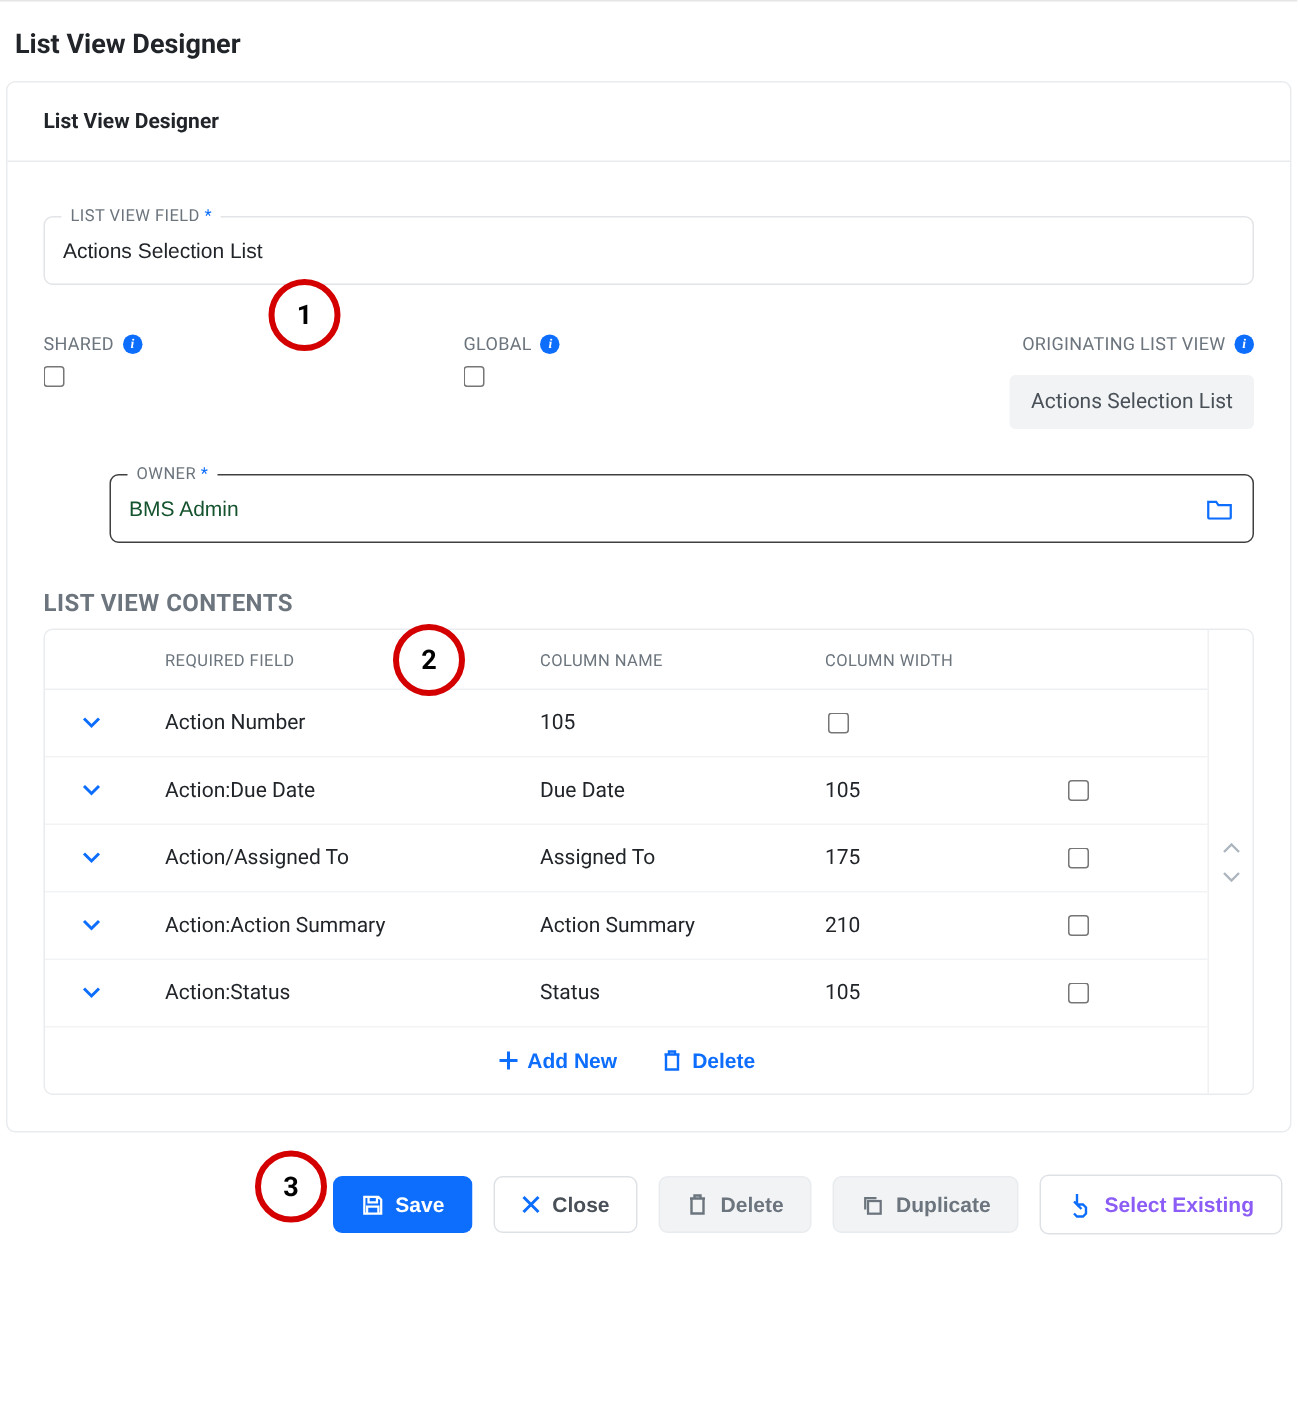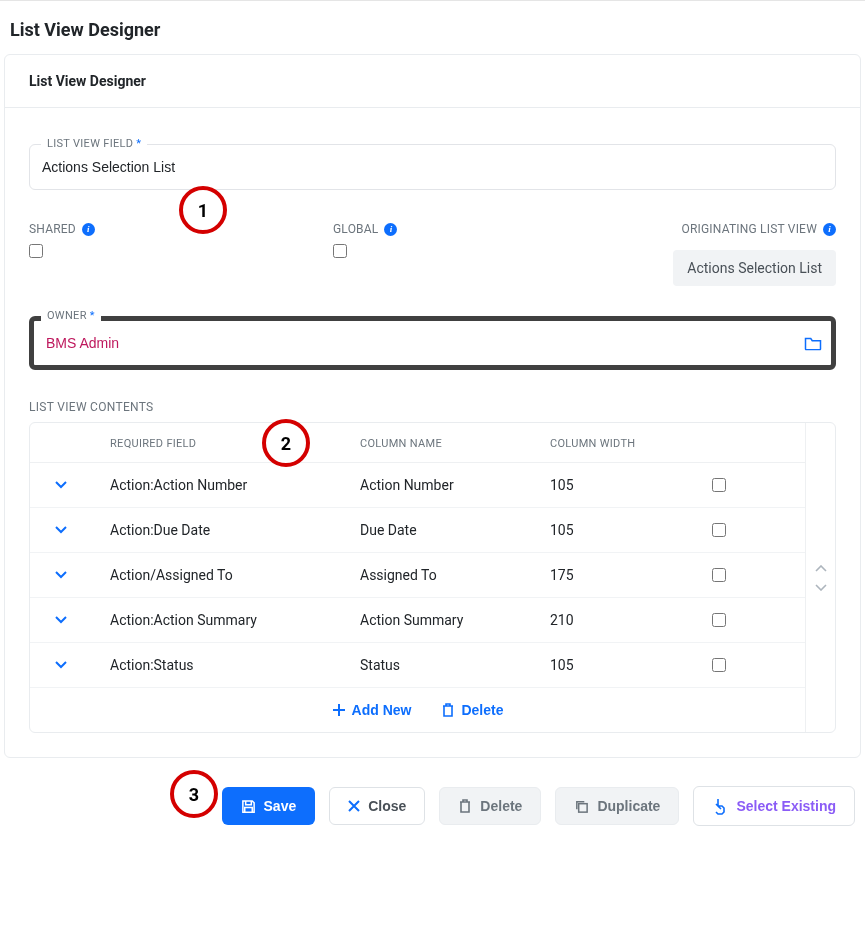--- a/index.html
+++ b/index.html
@@ -6,34 +6,34 @@
 body { font-family: -apple-system, BlinkMacSystemFont, "Segoe UI", Roboto, Arial, sans-serif; font-size: 14px; color: #212529; background: #fff; width: 865px; }
 .top-bar { border-top: 1px solid #e5e5e5; padding: 18px 10px 14px 10px; }
 .top-bar h1 { font-size: 18px; font-weight: 700; }
 .card { border: 1px solid #e9ecef; border-radius: 6px; margin: 0 4px; }
 .card-header { padding: 18px 24px; border-bottom: 1px solid #e9ecef; font-weight: 700; font-size: 14px; }
 .card-body { padding: 36px 24px 24px 24px; }
 .form-group { position: relative; margin-bottom: 28px; }
 .floating-label { position: absolute; top: -7px; left: 12px; background: #fff; padding: 0 6px; font-size: 11px; color: #6c757d; letter-spacing: 0.3px; }
 .req { color: #0d6efd; }
 .input { width: 100%; border: 1px solid #e2e4e8; border-radius: 6px; padding: 14px 12px; font-size: 14px; color: #212529; }
-.row-flags { display: flex; gap: 24px; padding: 4px 0 10px 0; margin-bottom: 20px; position: relative; margin-top: 27px; }
+.row-flags { display: flex; padding: 4px 0 10px 0; margin-bottom: 20px; position: relative; margin-top: 27px; }
 .flag-col { display: flex; flex-direction: column; gap: 8px; }
 .flag-col.shared { flex: 0 0 280px; }
 .flag-col.global { flex: 0 0 260px; }
 .flag-col.orig { flex: 1; text-align: right; }
 .flag-label { font-size: 12px; color: #6c757d; display: inline-flex; align-items: center; gap: 6px; letter-spacing: 0.2px; }
 .info-icon { width: 13px; height: 13px; border-radius: 50%; background: #0d6efd; color: #fff; display: inline-flex; align-items: center; justify-content: center; font-size: 9px; font-weight: 700; font-style: italic; font-family: Georgia, serif; }
 .checkbox { width: 14px; height: 14px; }
 .orig-box { background: #f1f3f5; border-radius: 4px; padding: 10px 14px; display: inline-block; color: #495057; font-size: 14px; }
 .orig-row { display:flex; justify-content:flex-end; align-items:flex-end; gap:6px; margin-bottom:6px; }
-.owner-wrap { position: relative; }
-.owner-input { width: 100%; border: 5px solid #404040; border-radius: 6px; padding: 14px 44px 14px 12px; font-size: 14px; color: #be185d; }
+.owner-wrap { position: relative; margin-left: 44px; }
+.owner-input { width: 100%; border: 1px solid #404040; border-radius: 6px; padding: 14px 44px 14px 12px; font-size: 14px; color: #14532d; }
 .folder-icon { position: absolute; right: 14px; top: 50%; transform: translateY(-50%); color: #0d6efd; cursor: pointer; }
-.section-label { font-size: 12px; color: #6c757d; letter-spacing: 0.3px; margin: 30px 0 8px 0; }
+.section-label { font-size: 16px; color: #6c757d; letter-spacing: 0.3px; margin: 30px 0 8px 0; font-weight: bold; }
 .grid-wrap { border: 1px solid #e9ecef; border-radius: 6px; position: relative; display:flex; }
 .grid-main { flex:1; }
 .grid-header { display: grid; grid-template-columns: 70px 250px 190px 160px 60px; padding: 14px 10px 12px 10px; border-bottom: 1px solid #eef0f2; font-size: 11px; color: #6c757d; letter-spacing: 0.3px; }
 .grid-row { display: grid; grid-template-columns: 70px 250px 190px 160px 60px; align-items: center; padding: 14px 10px; border-bottom: 1px solid #f1f3f5; font-size: 14px; color: #212529; }
 .grid-row:last-of-type { border-bottom: 1px solid #e9ecef; }
 .chev { color: #0d6efd; cursor: pointer; display:flex; justify-content:flex-start; padding-left:14px;}
 .row-chk-cell { display:flex; justify-content:flex-start; padding-left:2px; }
 .row-chk { width: 14px; height: 14px; }
 .grid-side { width: 30px; border-left: 1px solid #eef0f2; display:flex; flex-direction:column; align-items:center; justify-content:center; gap:10px; color:#adb5bd; }
 .grid-side span { cursor:pointer; font-size:11px; }
@@ -116,21 +116,20 @@
           <span>COLUMN WIDTH</span>
           <span></span>
         </div>
 
         <div class="grid-row">
           <span class="chev">
               <svg width="14" height="10" viewBox="0 0 14 10" fill="none" stroke="#0d6efd" stroke-width="2">
                 <path d="M2 2 L7 7 L12 2"></path>
               </svg>
             </span>
-          <span>Action:Action Number</span>
           <span>Action Number</span>
           <span>105</span>
           <span class="row-chk-cell">
               <input class="row-chk" type="checkbox" style="">
             </span>
         </div>
         <div class="grid-row">
           <span class="chev">
               <svg width="14" height="10" viewBox="0 0 14 10" fill="none" stroke="#0d6efd" stroke-width="2">
                 <path d="M2 2 L7 7 L12 2"></path>

